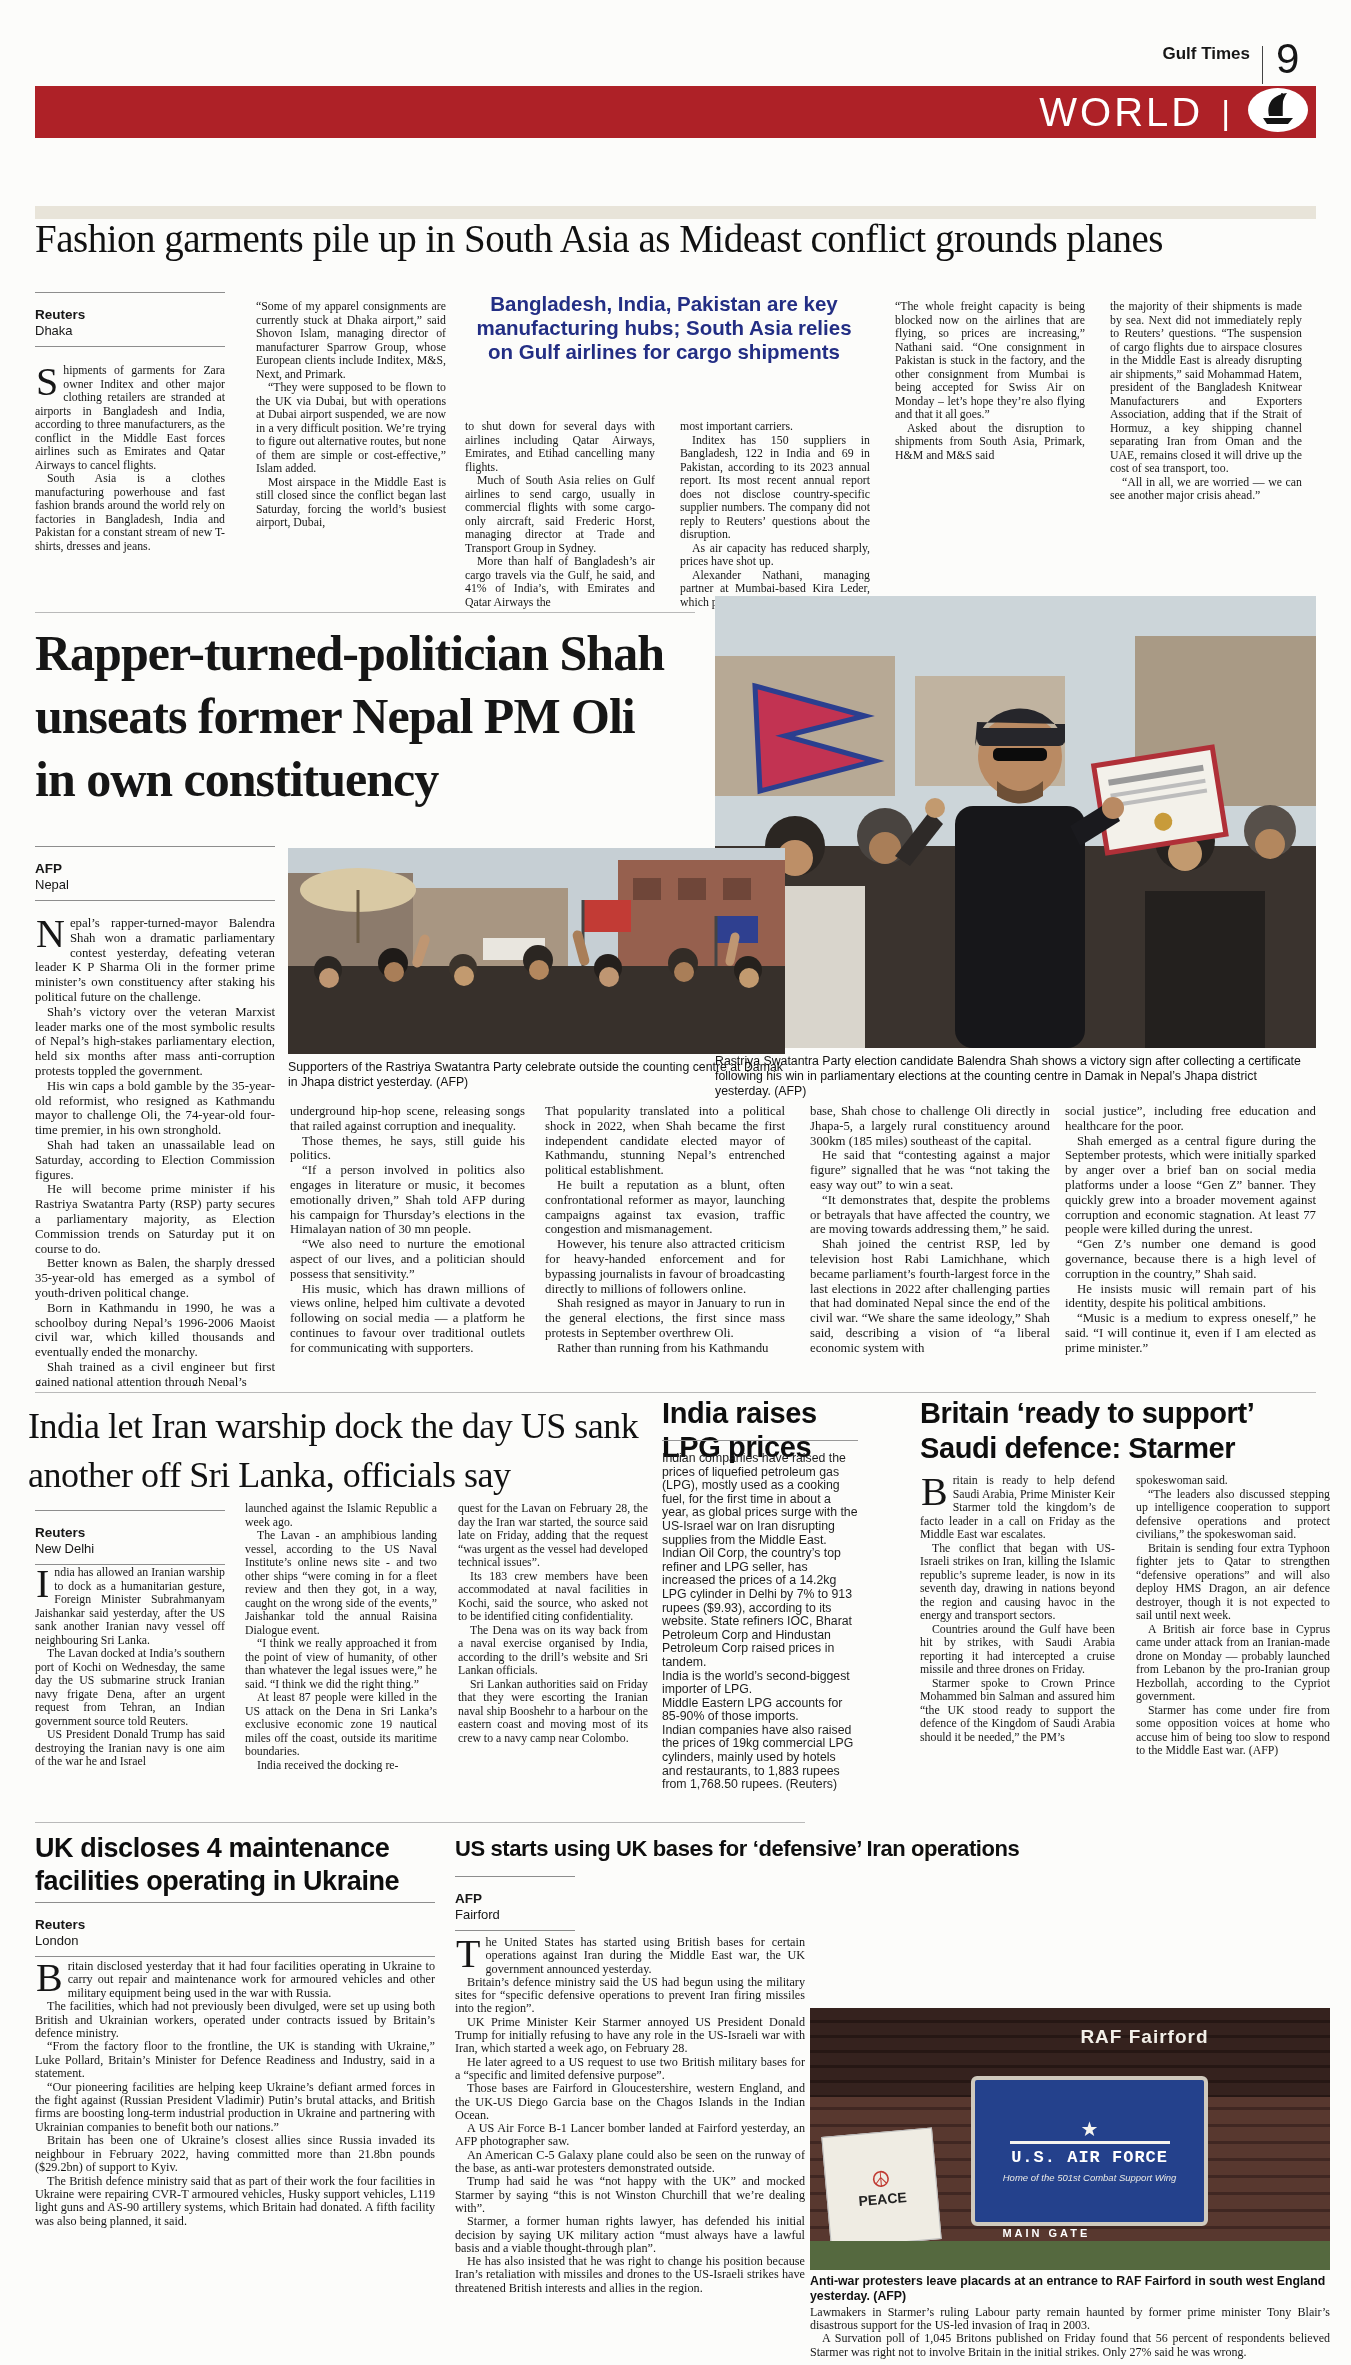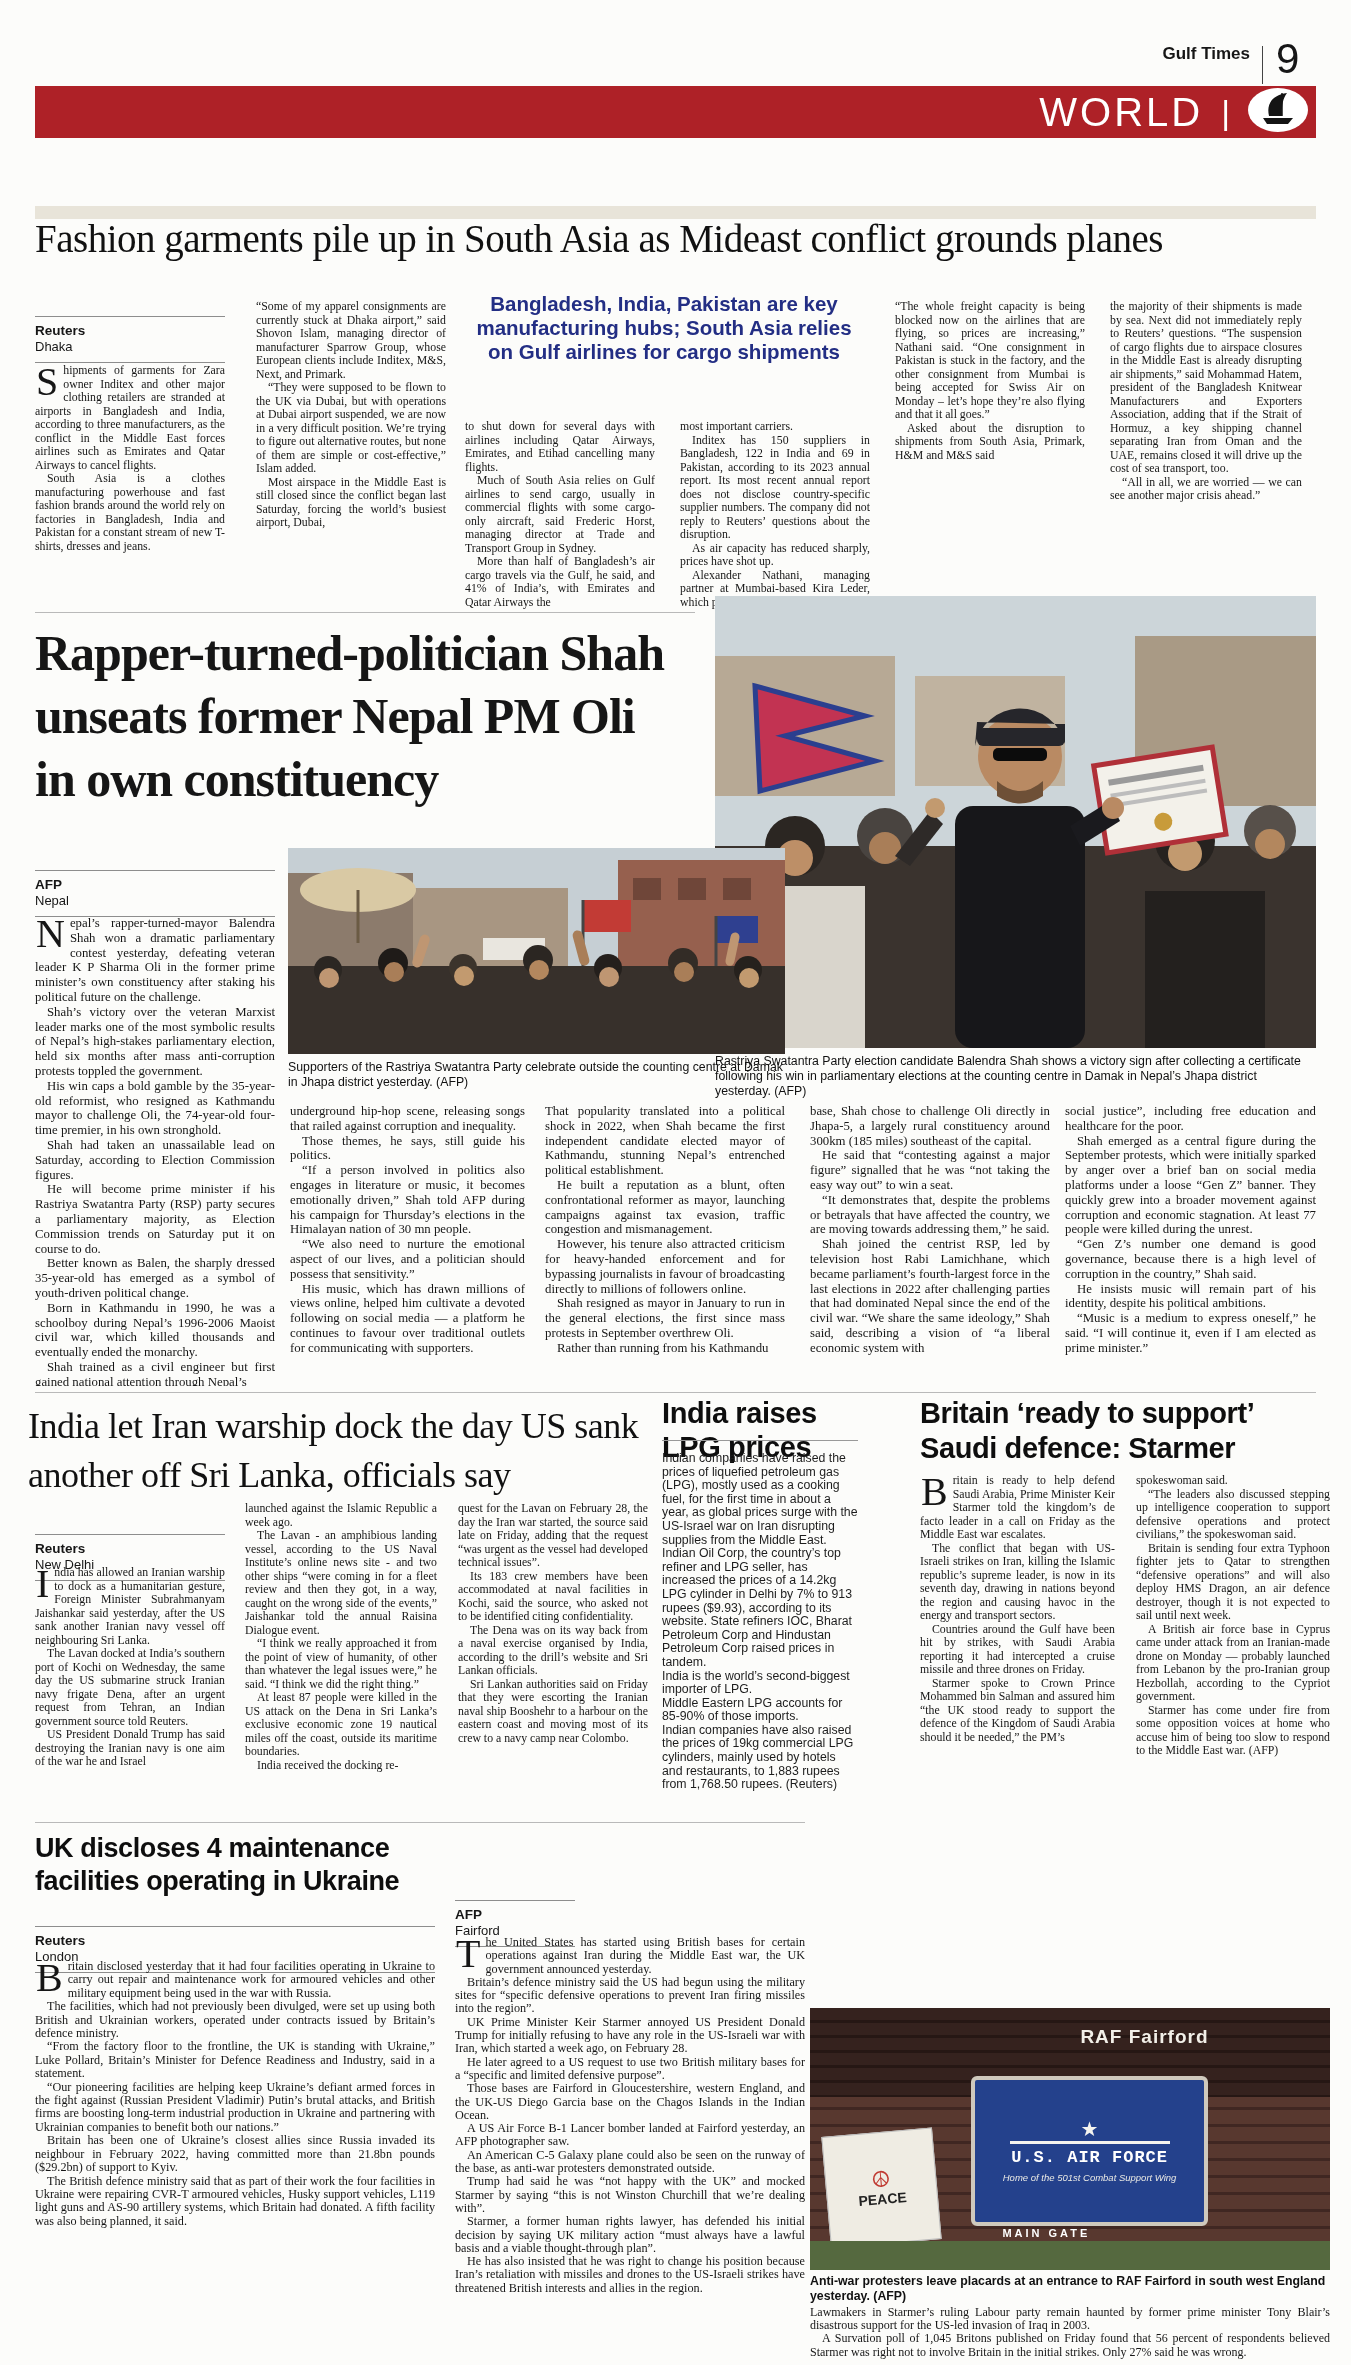--- a/index.html
+++ b/index.html
@@ -20,21 +20,21 @@
   .h-serif{font-weight:400;letter-spacing:-0.5px;color:#111;}
   .h-fashion{font-size:39px;line-height:45px;}
   .h-nepal{font-size:50px;line-height:63px;font-weight:700;letter-spacing:-1px;}
   .h-iran{font-size:36px;line-height:49px;}
   .h-sans{font-family:"Liberation Sans",sans-serif;font-weight:700;letter-spacing:-0.4px;color:#0e0e0e;}
   .h-lpg{font-size:29px;line-height:34px;}
   .h-saudi{font-size:29px;line-height:35px;}
   .h-uk{font-size:27px;line-height:33px;}
   .h-us{font-size:22px;line-height:26px;}
   
-  .byl{font-family:"Liberation Sans",sans-serif;border-top:1px solid #8d8d8d;border-bottom:1px solid #8d8d8d;padding:6px 0 7px 0;margin-top:24px;}
+  .byl{font-family:"Liberation Sans",sans-serif;border-top:1px solid #8d8d8d;border-bottom:1px solid #8d8d8d;padding:14px 0 7px 0;}
   .byl .ag{font-weight:700;font-size:13.5px;line-height:16px;}
   .byl .lc{font-size:13px;line-height:16px;}
   
   .jt p{margin:0;text-align:justify;}
   .jt p + p{text-indent:12px;}
   .bt{font-size:11.8px;line-height:13.5px;}
   .nep{font-size:12.8px;line-height:14.8px;}
   .ukb{font-size:12.2px;line-height:13.4px;}
   .usb{font-size:12.2px;line-height:13.3px;}
   .raftxt{font-size:12px;line-height:13.2px;}
@@ -313,20 +313,21 @@
   </div>
   <div class="abs jt ukb dcbox" style="left:35px;top:1960px;width:400px;height:340px;overflow:hidden;">
       <p>Britain disclosed yesterday that it had four facilities operating in Ukraine to carry out repair and maintenance work for armoured vehicles and other military equipment being used in the war with Russia.</p>
       <p>The facilities, which had not previously been divulged, were set up using both British and Ukrainian workers, operated under contracts issued by Britain’s defence ministry.</p>
       <p>“From the factory floor to the frontline, the UK is standing with Ukraine,” Luke Pollard, Britain’s Minister for Defence Readiness and Industry, said in a statement.</p>
       <p>“Our pioneering facilities are helping keep Ukraine’s defiant armed forces in the fight against (Russian President Vladimir) Putin’s brutal attacks, and British firms are boosting long-term industrial production in Ukraine and partnering with Ukrainian companies to benefit both our nations.”</p>
       <p>Britain has been one of Ukraine’s closest allies since Russia invaded its neighbour in February 2022, having committed more than 21.8bn pounds ($29.2bn) of support to Kyiv.</p>
       <p>The British defence ministry said that as part of their work the four facilities in Ukraine were repairing CVR-T armoured vehicles, Husky support vehicles, L119 light guns and AS-90 artillery systems, which Britain had donated. A fifth facility was also being planned, it said.</p>
     </div>
 
+  <div class="abs h-sans h-us" style="left:455px;top:1836px;width:620px;">US starts using UK bases for ‘defensive’ Iran operations</div>
   <div class="abs byl" style="left:455px;top:1876px;width:120px;">
     <div class="ag">AFP</div>
     <div class="lc">Fairford</div>
   </div>
   <div class="abs jt usb dcbox" style="left:455px;top:1936px;width:350px;height:426px;overflow:hidden;">
       <p>The United States has started using British bases for certain operations against Iran during the Middle East war, the UK government announced yesterday.</p>
       <p>Britain’s defence ministry said the US had begun using the military sites for “specific defensive operations to prevent Iran firing missiles into the region”.</p>
       <p>UK Prime Minister Keir Starmer annoyed US President Donald Trump for initially refusing to have any role in the US-Israeli war with Iran, which started a week ago, on February 28.</p>
       <p>He later agreed to a US request to use two British military bases for a “specific and limited defensive purpose”.</p>
       <p>Those bases are Fairford in Gloucestershire, western England, and the UK-US Diego Garcia base on the Chagos Islands in the Indian Ocean.</p>

